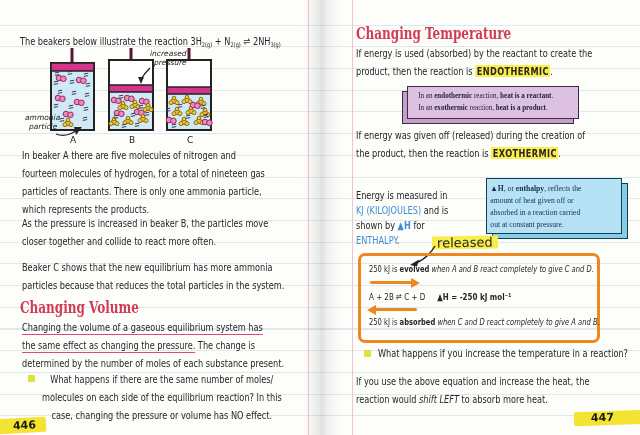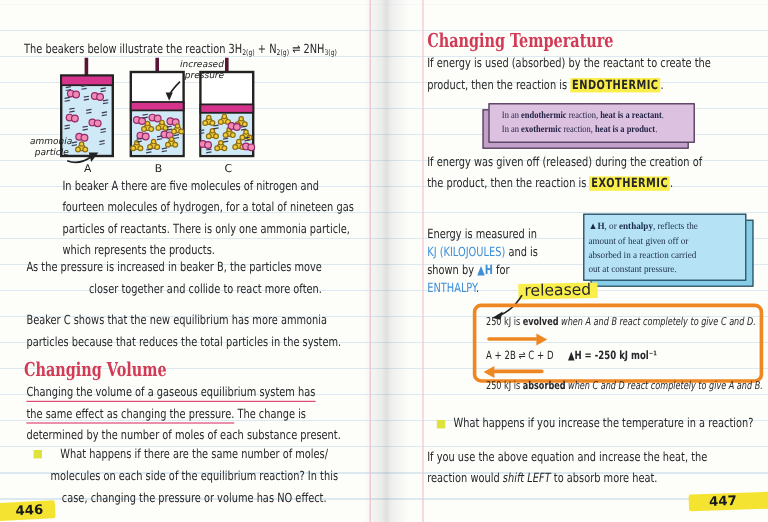--- a/index.html
+++ b/index.html
@@ -25,22 +25,22 @@
   .i{font-style:italic;}
   .bullet-sq{position:absolute;width:7px;height:7px;background:#dde23c;}
   
   .slab{position:absolute;font-family:"Liberation Serif",serif;color:#222244;}
   .cline{white-space:nowrap;transform:scaleX(0.88);transform-origin:50% 50%;}
   #purple-box{left:87px;top:86px;width:170px;height:28px;background:#dcc1e0;border:1.5px solid #43284a;
               box-shadow:-5px 5px 0 -1px #c3a0ca,-5px 5px 0 0 #43284a;font-size:8px;line-height:11.5px;padding-top:3px;}
   #blue-box{left:166px;top:178px;width:134px;height:50px;background:#b5e2f5;border:1.5px solid #173f52;
             box-shadow:6px 5px 0 -1px #86cde7,6px 5px 0 0 #173f52;font-size:8px;line-height:12px;padding-top:4px;color:#1b2a4a;}
   
-  #orange-box{position:absolute;left:38px;top:253px;width:242px;height:66px;border:3.5px solid #ee8722;
-              border-radius:7px;box-sizing:border-box;margin-left:36px;}
+  #orange-box{position:absolute;left:38px;top:253px;width:242px;height:90px;border:3.5px solid #ee8722;
+              border-radius:7px;box-sizing:border-box;}
   .obox-line{position:absolute;white-space:nowrap;font-size:9px;line-height:16px;height:16px;
              transform:scaleX(0.75);transform-origin:0 50%;}
   .oarrow{position:absolute;height:3px;background:#ee8722;border-radius:2px;}
   .oarrow.right::after{content:"";position:absolute;right:-8px;top:-3.5px;
        border-left:9px solid #ee8722;border-top:5px solid transparent;border-bottom:5px solid transparent;}
   .oarrow.left::before{content:"";position:absolute;left:-8px;top:-3.5px;
        border-right:9px solid #ee8722;border-top:5px solid transparent;border-bottom:5px solid transparent;}
   #released-tag{position:absolute;left:112px;top:236px;background:#f9ee4a;padding:0 5px;
                 font-size:13px;line-height:13px;transform:rotate(-1deg);}
   .tab{position:absolute;background:#f4e431;border-radius:2px;font-weight:bold;font-size:11px;
@@ -168,28 +168,28 @@
       <text x="154" y="17" font-size="7.5" fill="#222" font-style="italic">pressure</text>
       <path d="M150,20 Q144,26 141,31" stroke="#222" stroke-width="1.3" fill="none"></path>
       <polygon points="138,29 144,29 141,36" fill="#222"></polygon>
 
       <text x="25" y="72" font-size="7.5" fill="#222" font-style="italic">ammonia</text>
       <text x="29" y="81" font-size="7.5" fill="#222" font-style="italic">particle</text>
       <path d="M56,86 Q66,90 77,82" stroke="#222" stroke-width="1.3" fill="none"></path>
       <polygon points="74,79 76,87 82,79" fill="#222"></polygon>
     </svg>
 
-    <div class="abs hand" style="left:22px;top:146px;margin-left:30px;">
+    <div class="abs hand" style="left:22px;top:146px;">
       <div class="line">In beaker A there are five molecules of nitrogen and</div>
       <div class="line">fourteen molecules of hydrogen, for a total of nineteen gas</div>
       <div class="line">particles of reactants. There is only one ammonia particle,</div>
       <div class="line">which represents the products.</div>
     </div>
 
-    <div class="abs hand" style="left:22px;top:214px;text-align:right;">
+    <div class="abs hand" style="left:22px;top:214px;">
       <div class="line">As the pressure is increased in beaker B, the particles move</div>
       <div class="line">closer together and collide to react more often.</div>
     </div>
 
     <div class="abs hand" style="left:22px;top:258px;">
       <div class="line">Beaker C shows that the new equilibrium has more ammonia</div>
       <div class="line">particles because that reduces the total particles in the system.</div>
     </div>
 
     <div class="abs head" style="left:20px;top:298px;">Changing Volume</div>

